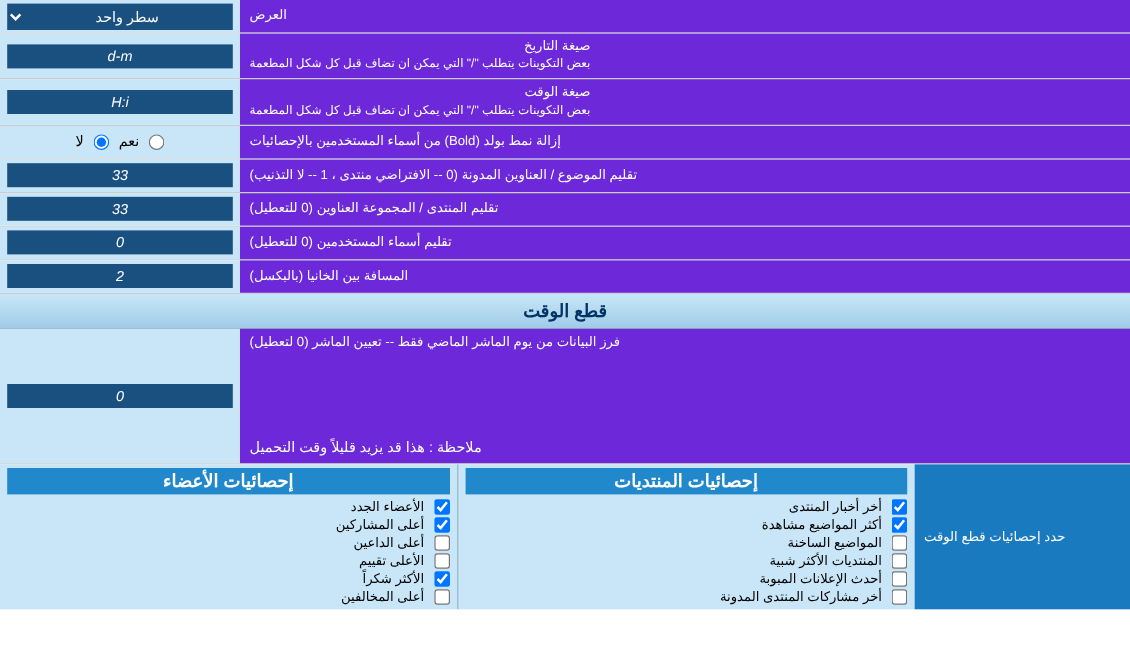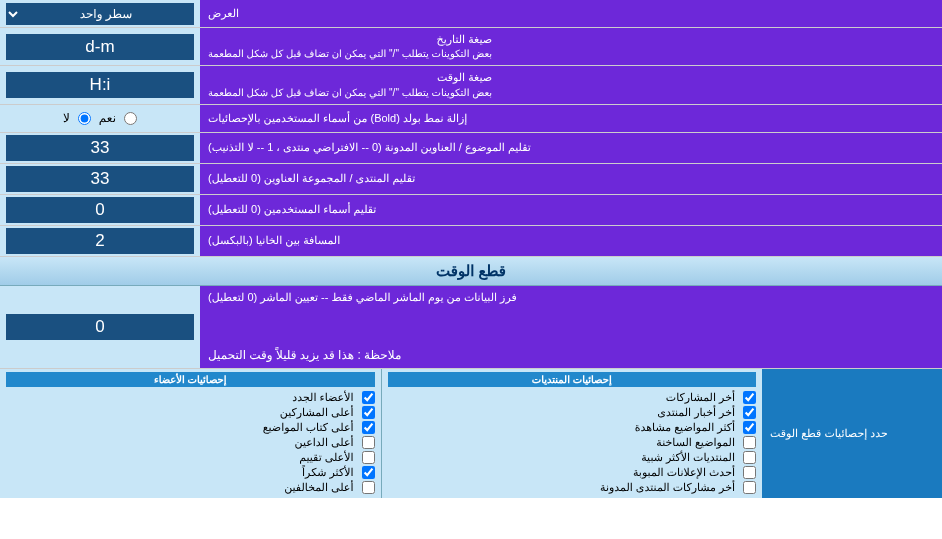--- a/index.html
+++ b/index.html
@@ -49,24 +49,25 @@
       align-items: center;
       justify-content: center;
       padding: 2px 6px;
     }
 
     .dark-input {
       background: #1a5080;
       color: #fff;
       border: none;
       padding: 3px 8px;
-      font-size: 17px;
+      font-size: 12px;
       width: 100%;
       text-align: center;
       direction: ltr;
+      font-style: italic;
     }
 
     .select-input {
       background: #1a5080;
       color: #fff;
       border: none;
       padding: 3px 8px;
       font-size: 12px;
       width: 100%;
       text-align: center;
@@ -122,21 +123,21 @@
     .col-block {
       flex: 1;
       background: #c8e6f7;
       padding: 3px 6px;
     }
 
     .col-title {
       background: #2288cc;
       color: #fff;
       text-align: center;
-      font-size: 10px;
+      font-size: 15px;
       font-weight: bold;
       padding: 2px 4px;
       margin-bottom: 3px;
     }
 
     .checkbox-item {
       display: flex;
       align-items: center;
       gap: 8px;
       font-size: 11px;
@@ -150,20 +151,21 @@
     }
 
     .divider-col {
       width: 1px;
       background: #7ab;
     }
 
     .row-tall .row-label {
       flex-direction: column;
       align-items: flex-end;
+      gap: 30px;
     }
   </style>
 </head>
 <body>
 
 <div class="main-container">
 
   <div class="row">
     <div class="row-label">العرض</div>
     <div class="row-control">
@@ -252,24 +254,20 @@
   <div class="stats-area">
 
     <div class="stats-right-label">حدد إحصائيات قطع الوقت</div>
 
     <div class="stats-columns-wrapper">
 
       <div class="col-block">
         <div class="col-title">إحصائيات المنتديات</div>
         <div class="checkbox-item">
           <input type="checkbox" checked="" style="">
-          <span>أخر المشاركات</span>
-        </div>
-        <div class="checkbox-item">
-          <input type="checkbox" checked="" style="">
           <span>أخر أخبار المنتدى</span>
         </div>
         <div class="checkbox-item">
           <input type="checkbox" checked="" style="">
           <span>أكثر المواضيع مشاهدة</span>
         </div>
         <div class="checkbox-item">
           <input type="checkbox" style="">
           <span>المواضيع الساخنة</span>
         </div>
@@ -293,24 +291,20 @@
         <div class="col-title">إحصائيات الأعضاء</div>
         <div class="checkbox-item">
           <input type="checkbox" checked="" style="">
           <span>الأعضاء الجدد</span>
         </div>
         <div class="checkbox-item">
           <input type="checkbox" checked="" style="">
           <span>أعلى المشاركين</span>
         </div>
         <div class="checkbox-item">
-          <input type="checkbox" checked="" style="">
-          <span>أعلى كتاب المواضيع</span>
-        </div>
-        <div class="checkbox-item">
           <input type="checkbox" style="">
           <span>أعلى الداعين</span>
         </div>
         <div class="checkbox-item">
           <input type="checkbox" style="">
           <span>الأعلى تقييم</span>
         </div>
         <div class="checkbox-item">
           <input type="checkbox" checked="" style="">
           <span>الأكثر شكراً</span>

